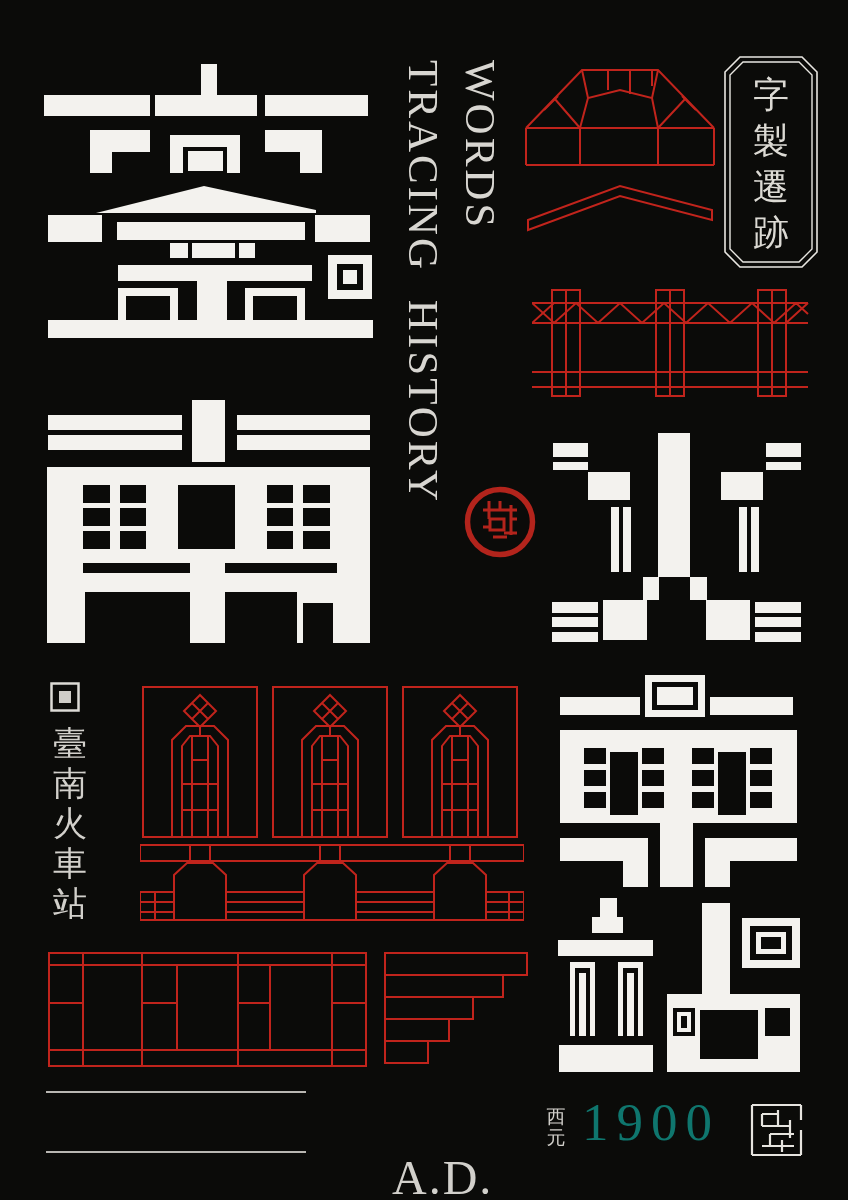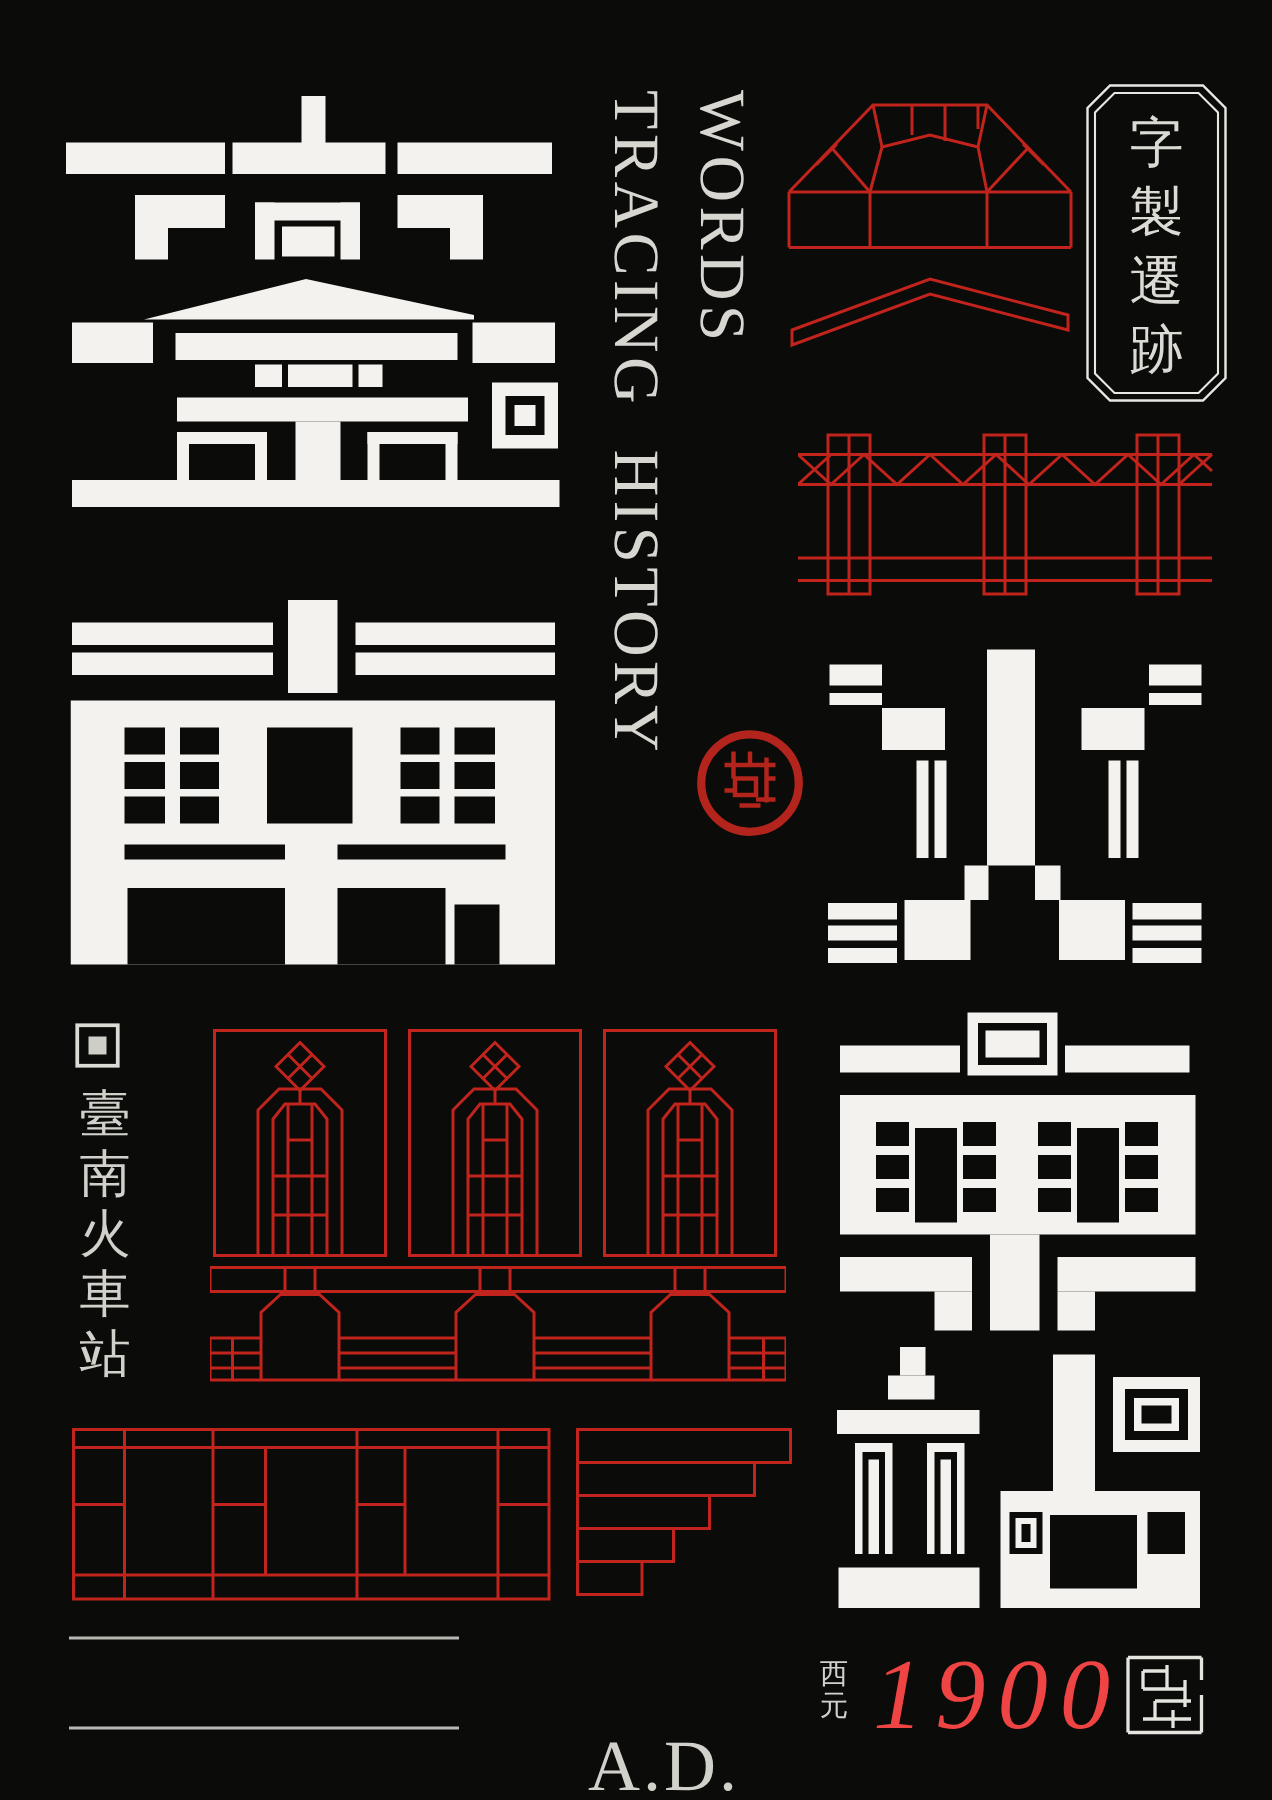--- a/index.html
+++ b/index.html
@@ -15,21 +15,21 @@
   .vtext{
     writing-mode:vertical-rl;text-orientation:mixed;
     color:#d8d6d1;font-size:43px;letter-spacing:3px;white-space:pre;
   }
   .plaque-chars span{display:block;text-align:center;font-size:36px;line-height:46px;color:#dcdad4;}
   .side-caption span{display:block;text-align:center;font-size:34px;line-height:40px;color:#d2d0cb;}
   .era-col span{display:block;text-align:center;font-size:19px;line-height:21px;color:#d2d0cb;}
   .footer-rule{background:#b9b7b2;height:2px;}
   .station-name{color:#d6d4cf;font-size:27px;letter-spacing:2px;}
   .era-prefix{color:#d2d0cb;font-size:48px;letter-spacing:2px;}
-  .year{color:#ef4444;font-size:67px;letter-spacing:8px;font-style:italic;}
+  .year{color:#0f766e;font-size:53px;letter-spacing:8px;}
 </style>
 </head>
 <body>
 
 <div class="poster">
 
   <svg class="abs" style="left:44px;top:60px" width="330" height="280" viewBox="0 0 330 280" aria-label="臺">
     <rect class="wglyph" x="157" y="4" width="16" height="33"></rect>
     <rect class="wglyph" x="0" y="35" width="106" height="21"></rect>
     <rect class="wglyph" x="111" y="35" width="102" height="21"></rect>

